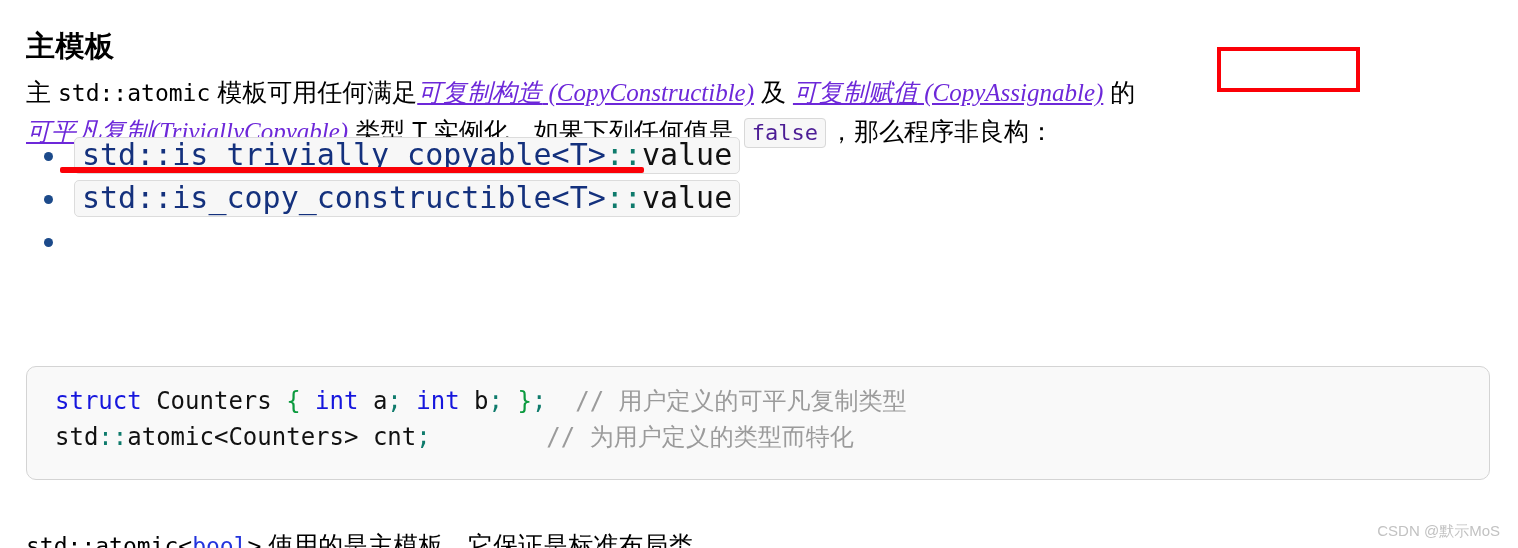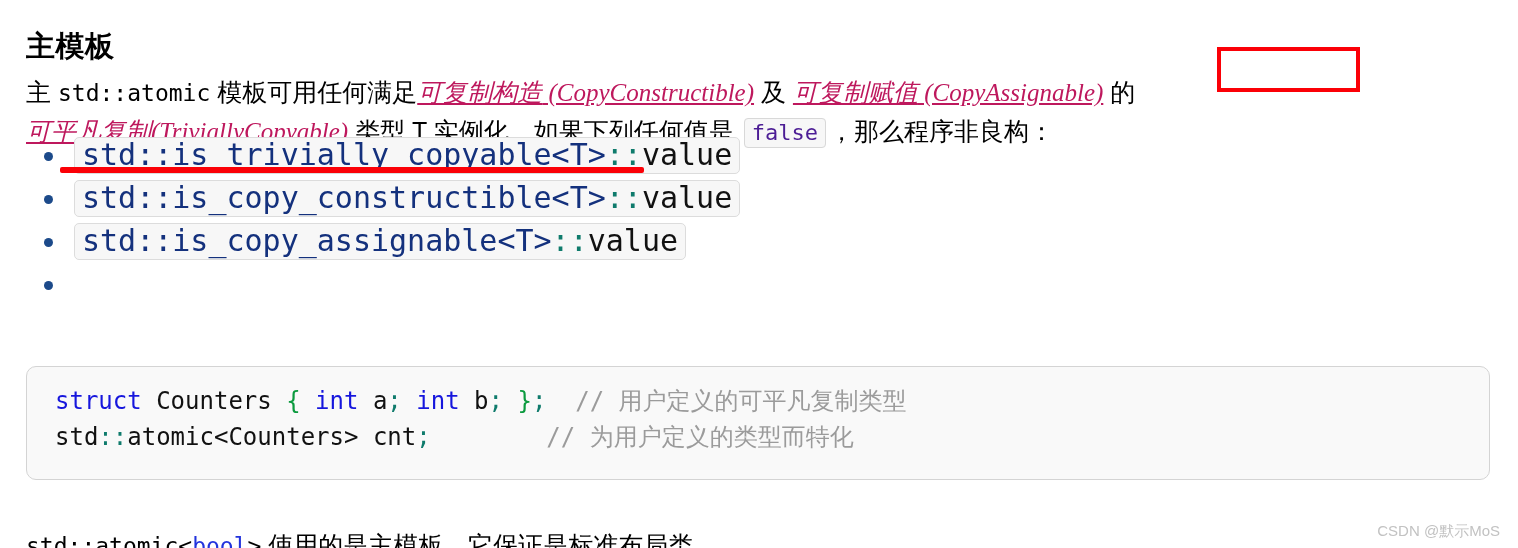--- a/index.html
+++ b/index.html
@@ -45,21 +45,21 @@
     font-size: 25px;
     line-height: 38px;
     color: #000000;
   }
   .intro .mono-inline {
     font-family: "DejaVu Sans Mono", "Liberation Mono", monospace;
     font-size: 23px;
     color: #000000;
   }
   .lnk {
-    color: #be185d;
+    color: #6d28d9;
     font-style: italic;
     white-space: nowrap;
     text-align: right;
   }
   .lnk .latin {
     font-family: "Liberation Serif", "DejaVu Serif", serif;
     font-style: italic;
     font-size: 25px;
   }
   .code-badge {
@@ -209,24 +209,20 @@
     <li>
       <span class="bullet"></span>
       <span class="trait-code"><span class="ns">std::is_trivially_copyable</span><span class="tmpl">&lt;T&gt;</span><span class="sep">::</span><span class="member">value</span></span>
     </li>
     <li>
       <span class="bullet"></span>
       <span class="trait-code"><span class="ns">std::is_copy_constructible</span><span class="tmpl">&lt;T&gt;</span><span class="sep">::</span><span class="member">value</span></span>
     </li>
     <li>
       <span class="bullet"></span>
-      <span class="trait-code"><span class="ns">std::is_copy_assignable</span><span class="tmpl">&lt;T&gt;</span><span class="sep">::</span><span class="member">value</span></span>
-    </li>
-    <li>
-      <span class="bullet"></span>
     </li>
   </ul>
 
   <div class="red-underline"></div>
 
   <div class="code-block"><span class="kw">struct</span><span> Counters </span><span class="brc">{</span><span class="kw"> int</span><span> a</span><span class="pun">;</span><span class="kw"> int</span><span> b</span><span class="pun">;</span><span class="brc"> }</span><span class="pun">;</span><span class="cmt">  // </span><span class="cmt-cjk">用户定义的可平凡复制类型</span>
 <span>std</span><span class="pun">::</span><span>atomic&lt;Counters&gt; cnt</span><span class="pun">;</span><span>        </span><span class="cmt">// </span><span class="cmt-cjk">为用户定义的类型而特化</span></div>
 
   <p class="closing"><span class="mono-inline">std::atomic&lt;</span><span class="mono-inline kwblue">bool</span><span class="mono-inline">&gt;</span><span> 使用的是主模板。它保证是标准布局类。</span>
   </p>

